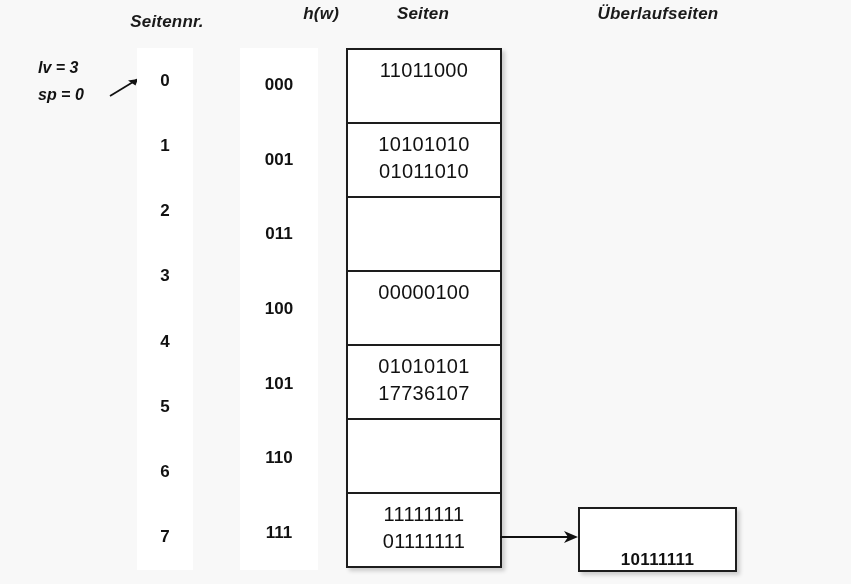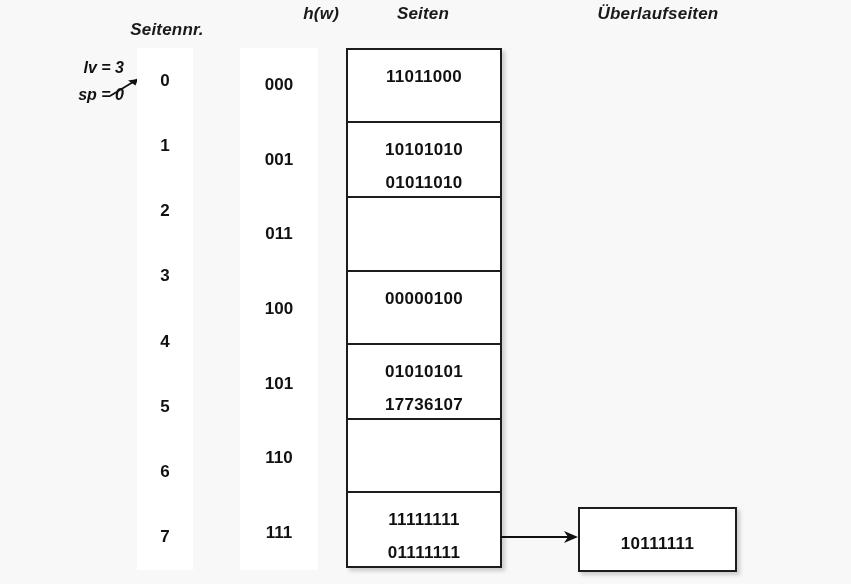--- a/index.html
+++ b/index.html
@@ -26,32 +26,32 @@
   .col-header {
     position: absolute;
     font-style: italic;
     font-weight: bold;
     font-size: 17px;
     letter-spacing: 0.2px;
     color: #1a1a1a;
     text-align: center;
     white-space: nowrap;
   }
-  #hdr-seitennr { left: 107px; top: 20px; width: 120px; }
+  #hdr-seitennr { left: 107px; top: 12px; width: 120px; }
   #hdr-hw       { left: 219px; top: 4px; width: 120px; text-align: right; }
   #hdr-seiten   { left: 363px; top: 4px; width: 120px; }
   #hdr-ueber    { left: 566px; top: 4px; width: 184px; }
 
   
   #annotation {
     position: absolute;
-    left: 28px;
+    left: 38px;
     top: 54px;
     width: 96px;
-    text-align: right;
+    text-align: left;
     font-style: italic;
     font-size: 16px;
     font-weight: bold;
     line-height: 27px;
     color: #111111;
   }
   #annotation div { white-space: nowrap; }
 
   #annot-arrow {
     position: absolute;
@@ -110,41 +110,40 @@
     border-bottom: 2px solid #1d1d1d;
     box-sizing: border-box;
     display: flex;
     flex-direction: column;
     align-items: center;
     justify-content: flex-start;
     padding-top: 7px;
   }
   .page-row:last-child { border-bottom: none; }
   .page-row .rec {
-    font-size: 17px;
-    font-weight: 700;
+    font-size: 20px;
+    font-weight: 400;
     line-height: 27px;
     color: #111111;
     letter-spacing: 0.3px;
-    margin-top: 6px;
   }
 
   
   #overflow-box {
     position: absolute;
     left: 578px;
     top: 507px;
     width: 159px;
     height: 65px;
     border: 2px solid #1d1d1d;
     background: #ffffff;
     box-sizing: border-box;
     box-shadow: 3px 3px 4px rgba(0,0,0,0.18);
     display: flex;
-    align-items: center;
+    align-items: flex-end;
     justify-content: center;
     padding-top: 8px;
   }
   #overflow-box .rec {
     font-size: 17px;
     font-weight: 600;
     color: #111111;
     letter-spacing: 0.3px;
   }
 

